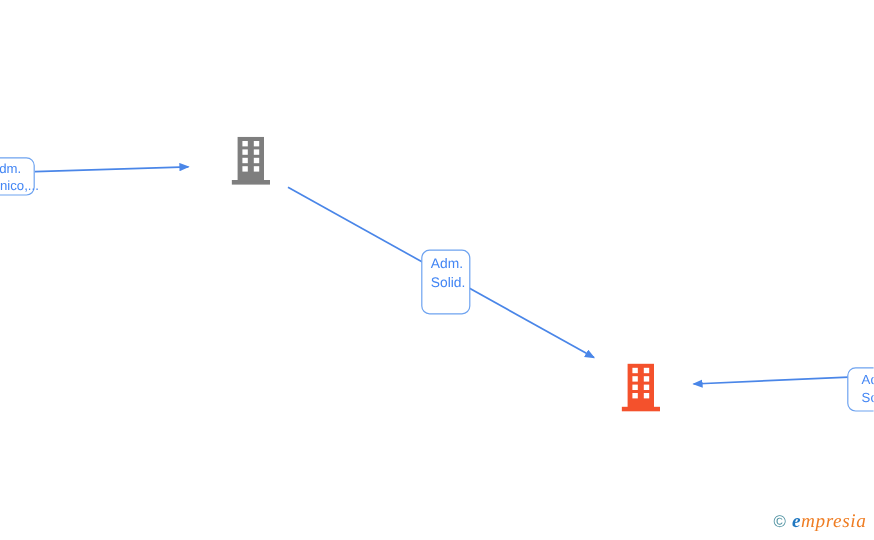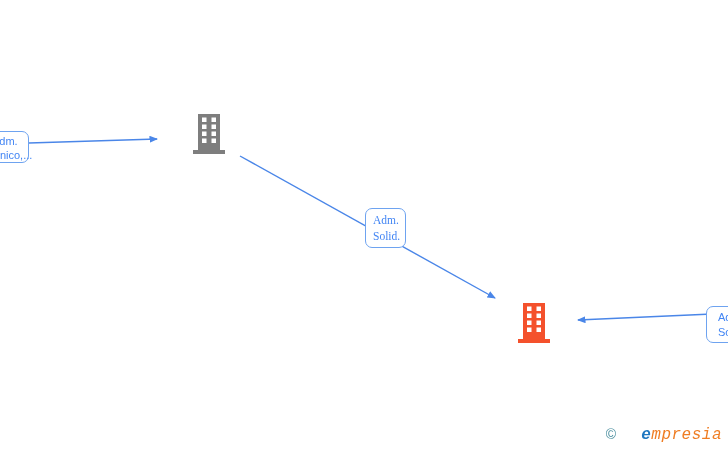--- a/index.html
+++ b/index.html
@@ -54,45 +54,44 @@
     color: var(--box_text, #4285f4);
     white-space: pre;
     cursor: pointer;
   }
   .edge-label.left {
     left: -19px; top: 131px; width: 48px; height: 32px;
     padding: 2px 0 0 10px;
     font-size: 11px; line-height: 14px;
   }
   .edge-label.middle {
-    left: 365px; top: 208px; width: 41px; height: 40px;
+    left: 351px; top: 208px; width: 41px; height: 54px;
     padding: 3px 0 0 7px;
-    font-size: 11.5px; line-height: 16px; font-family: Liberation Serif, serif;
+    font-size: 11.5px; line-height: 16px;
   }
   .edge-label.right {
     left: 706px; top: 306px; width: 58px; height: 37px;
     padding: 3px 0 0 11px;
     font-size: 11px; line-height: 15px;
   }
   .watermark {
     position: absolute;
     right: 6px; top: 426px;
     display: flex; align-items: baseline; gap: 5px;
     user-select: none;
   }
   .watermark .copy-symbol {
     font-size: 14px;
     color: var(--copyright_symbol, #4b8f9f);
   }
   .watermark .brand {
-    font-family: Liberation Mono, monospace;
+    font-family: Liberation Serif, serif;
     font-style: italic;
     font-size: 16px;
     letter-spacing: 0.5px;
-    margin-left: 20px;
   }
   .watermark .brand-first { color: var(--brand_blue, #1f77c0); font-weight: bold; }
   .watermark .brand-rest { color: var(--brand_orange, #ef7d23); }
 </style>
 </head>
 <body>
 
 <div class="canvas">
 
   <svg class="edges" viewBox="0 0 728 450">

